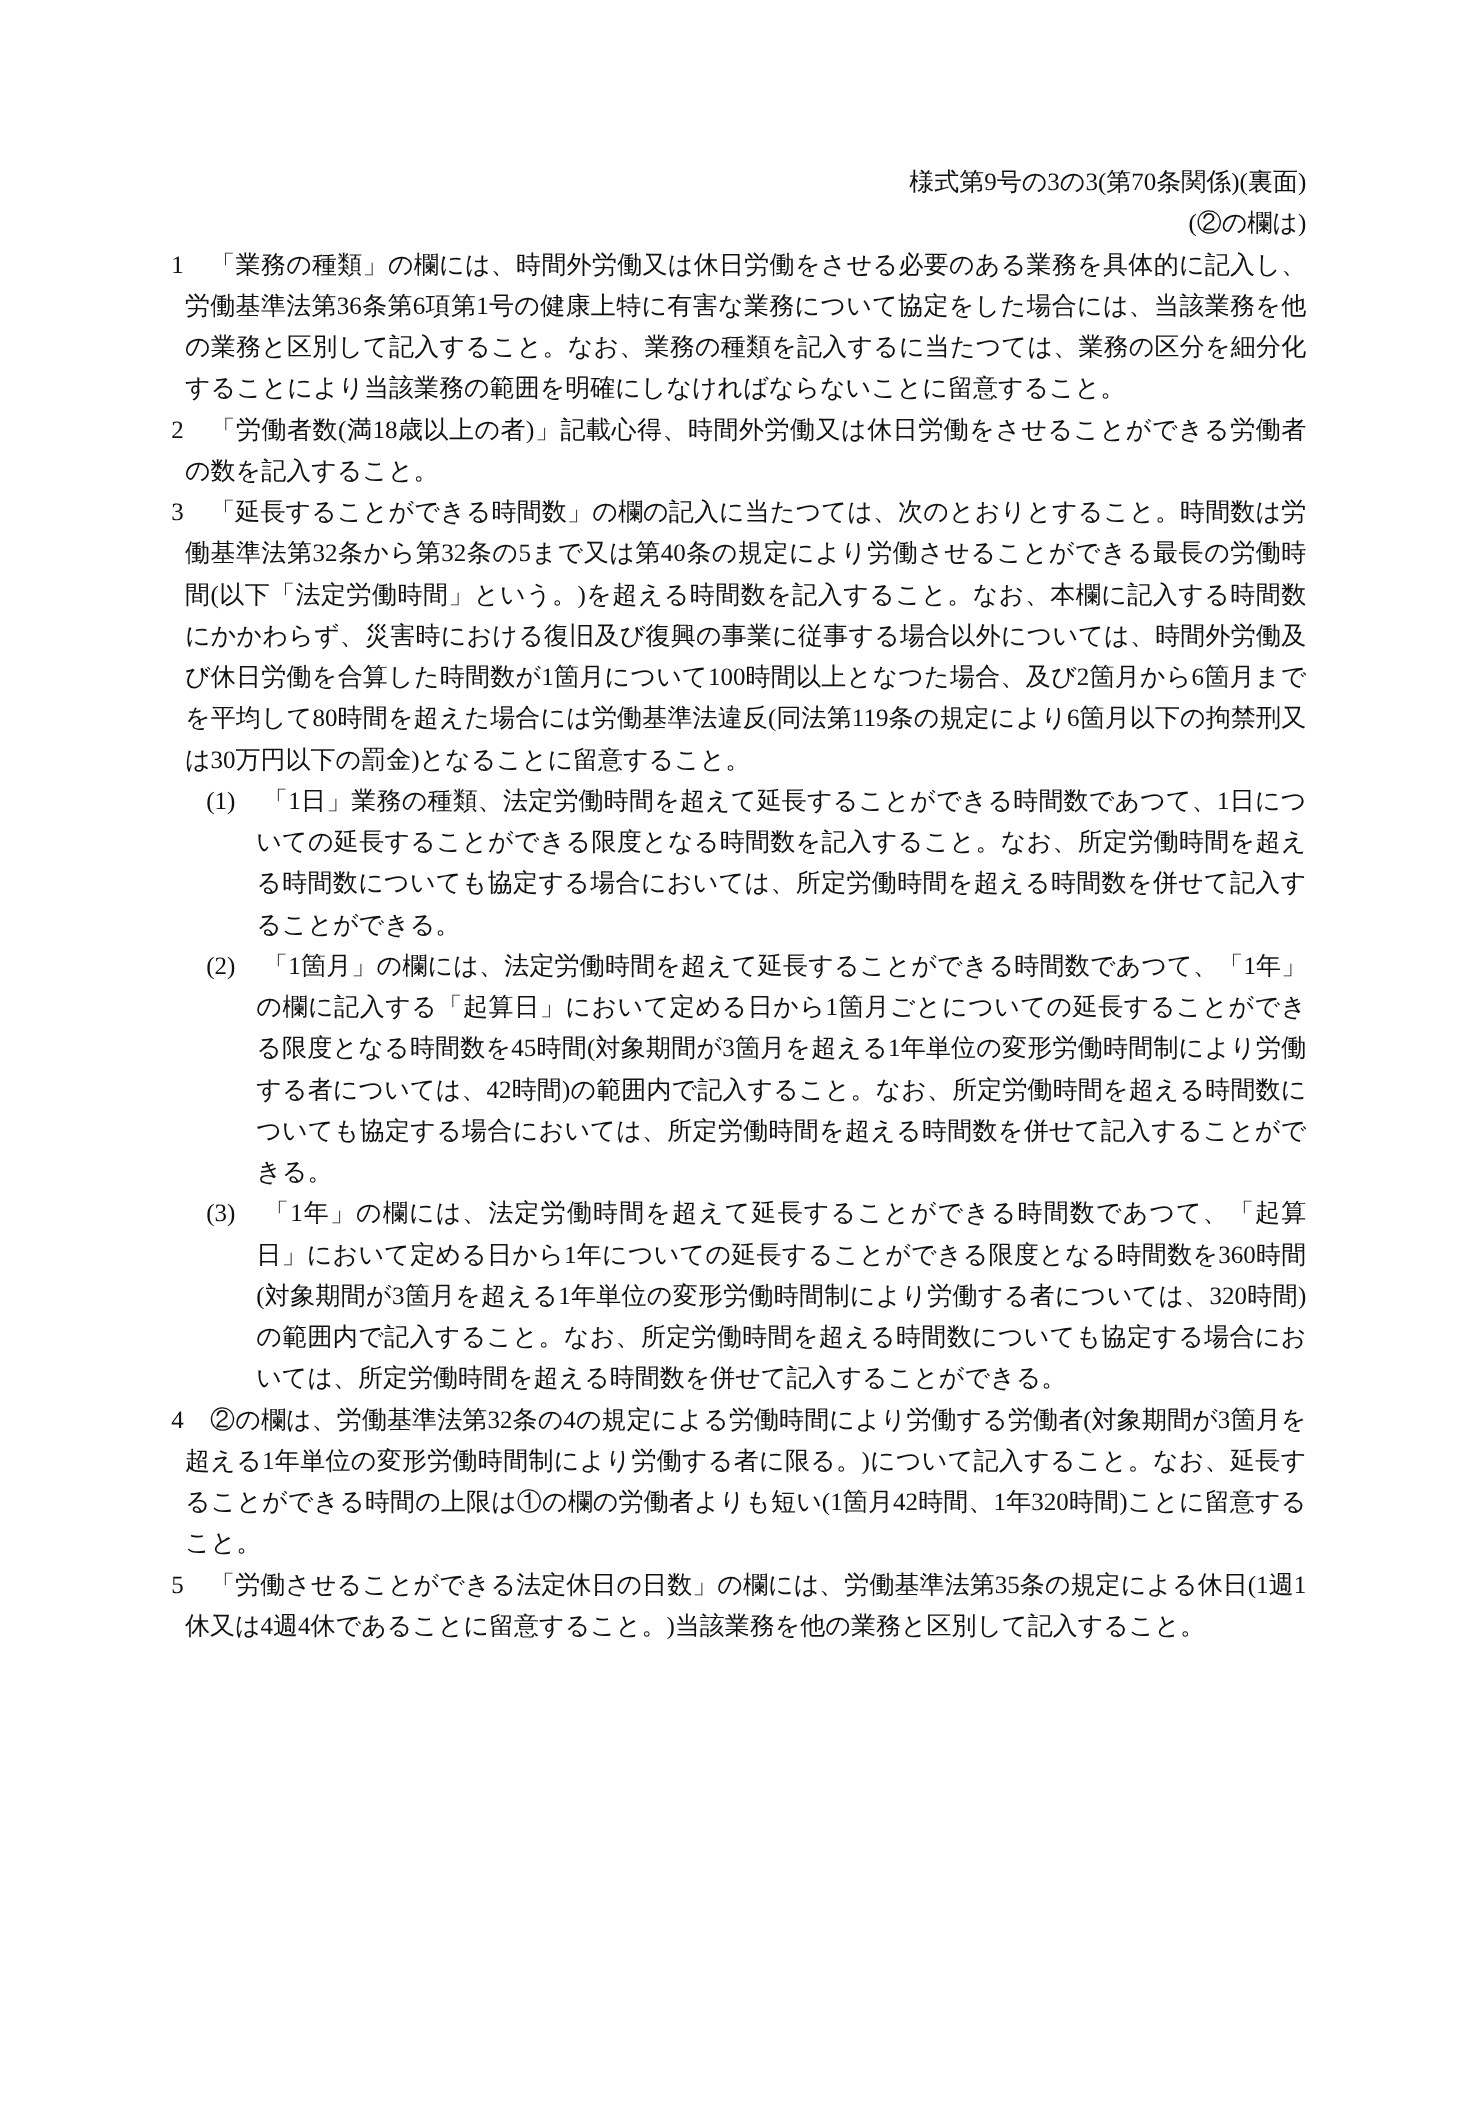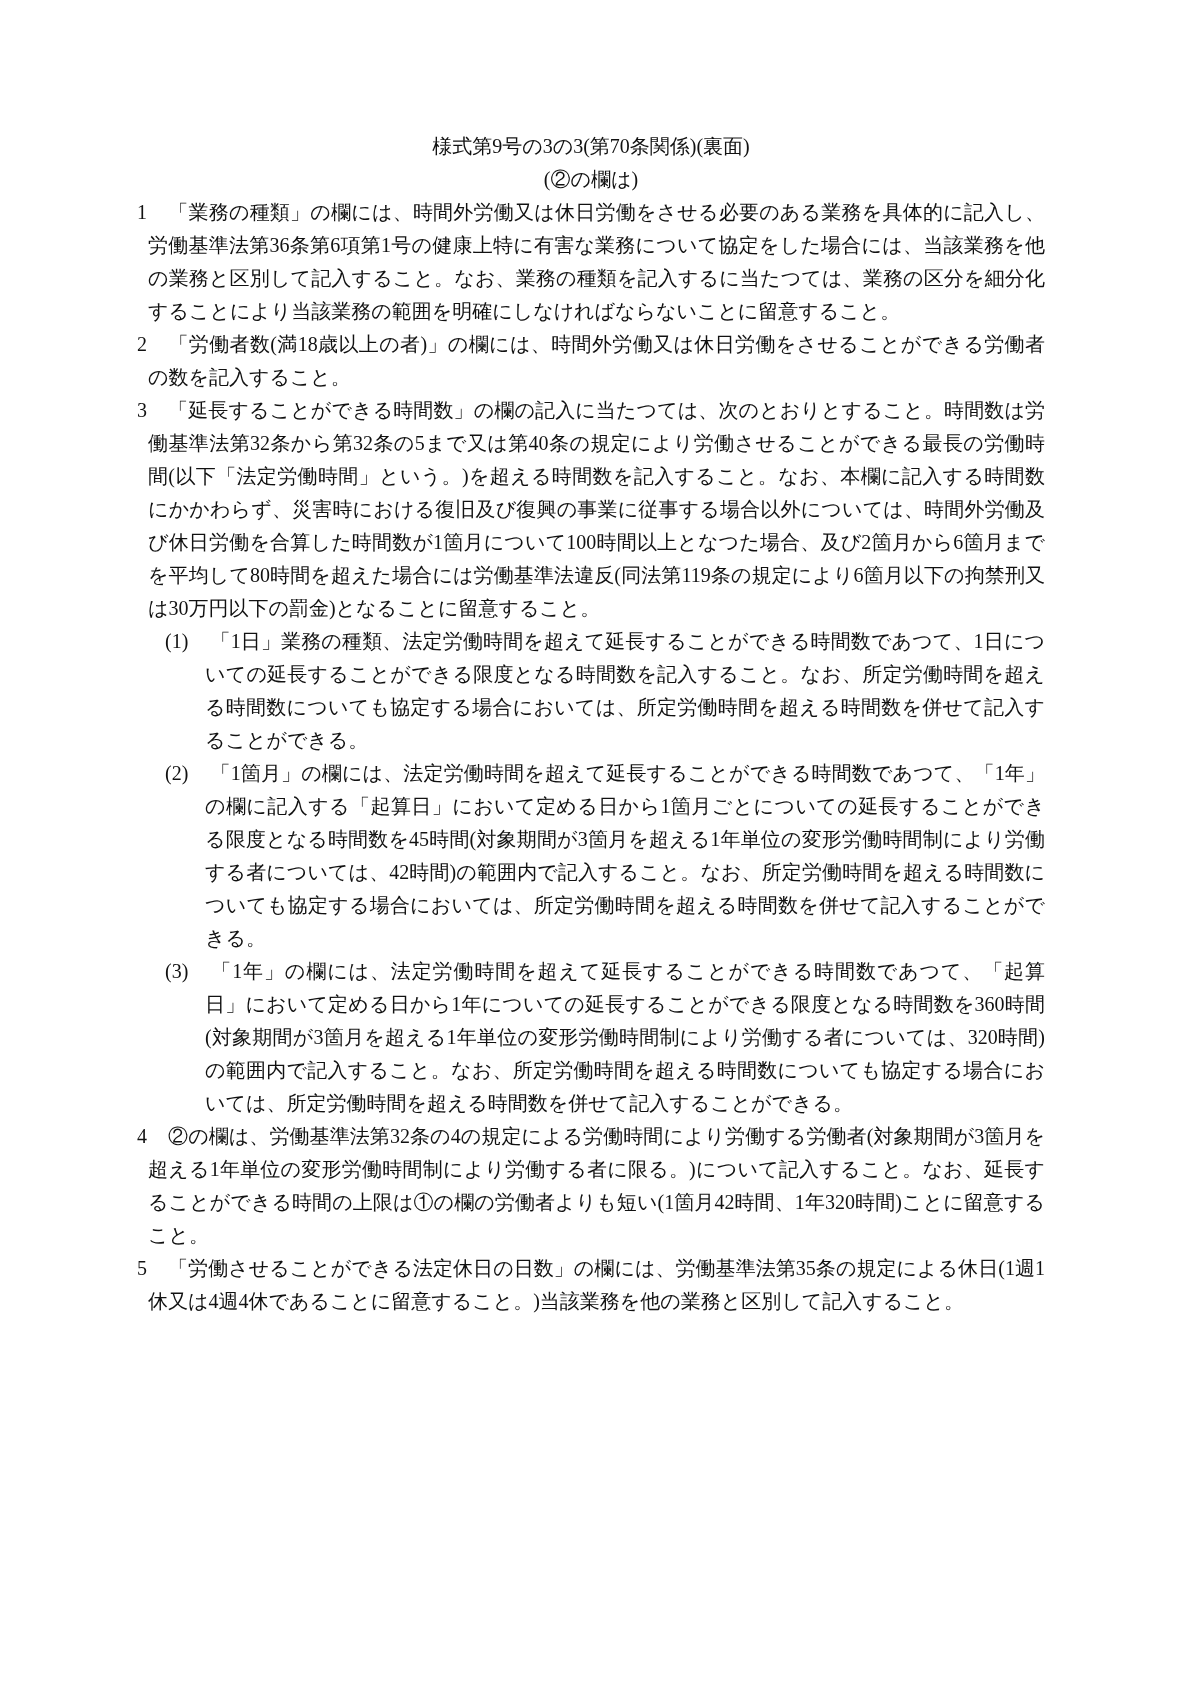--- a/index.html
+++ b/index.html
@@ -11,21 +11,21 @@
     margin: 0 auto;
     background: #ffffff;
     color: #111111;
     font-family: "Liberation Serif", "DejaVu Serif", serif;
     font-size: 20px;
     line-height: 33px;
     padding: 130px 136px 40px 137px;
     overflow: hidden;
   }
   .doc-title, .doc-subtitle {
-    text-align: center;
+    text-align: right;
     white-space: nowrap;
   }
   .item {
     text-align: justify;
     text-justify: inter-ideograph;
     padding-left: 11px;
     text-indent: -11px;
   }
   .item > .num {
     display: inline;
@@ -47,21 +47,21 @@
 <body>
 
 <div class="page">
 
   <div class="doc-title">様式第9号の3の3(第70条関係)(裏面)</div>
 
   <div class="doc-subtitle">(②の欄は)</div>
 
   <div class="item"><span class="num">1</span><span class="txt">「業務の種類」の欄には、時間外労働又は休日労働をさせる必要のある業務を具体的に記入し、労働基準法第36条第6項第1号の健康上特に有害な業務について協定をした場合には、当該業務を他の業務と区別して記入すること。なお、業務の種類を記入するに当たつては、業務の区分を細分化することにより当該業務の範囲を明確にしなければならないことに留意すること。</span></div>
 
-  <div class="item"><span class="num">2</span><span class="txt">「労働者数(満18歳以上の者)」の欄には、時間外労働又は休日労働をさせることができる労働者の数を記入すること。</span></div>
+  <div class="item"><span class="num">2</span><span class="txt">「労働者数(満18歳以上の者)」記載心得、時間外労働又は休日労働をさせることができる労働者の数を記入すること。</span></div>
 
   <div class="item"><span class="num">3</span><span class="txt">「延長することができる時間数」の欄の記入に当たつては、次のとおりとすること。時間数は労働基準法第32条から第32条の5まで又は第40条の規定により労働させることができる最長の労働時間(以下「法定労働時間」という。)を超える時間数を記入すること。なお、本欄に記入する時間数にかかわらず、災害時における復旧及び復興の事業に従事する場合以外については、時間外労働及び休日労働を合算した時間数が1箇月について100時間以上となつた場合、及び2箇月から6箇月までを平均して80時間を超えた場合には労働基準法違反(同法第119条の規定により6箇月以下の拘禁刑又は30万円以下の罰金)となることに留意すること。</span></div>
 
   <div class="subitem"><span class="num">(1)</span><span class="txt">「1日」業務の種類、法定労働時間を超えて延長することができる時間数であつて、1日についての延長することができる限度となる時間数を記入すること。なお、所定労働時間を超える時間数についても協定する場合においては、所定労働時間を超える時間数を併せて記入することができる。</span></div>
 
   <div class="subitem"><span class="num">(2)</span><span class="txt">「1箇月」の欄には、法定労働時間を超えて延長することができる時間数であつて、「1年」の欄に記入する「起算日」において定める日から1箇月ごとについての延長することができる限度となる時間数を45時間(対象期間が3箇月を超える1年単位の変形労働時間制により労働する者については、42時間)の範囲内で記入すること。なお、所定労働時間を超える時間数についても協定する場合においては、所定労働時間を超える時間数を併せて記入することができる。</span></div>
 
   <div class="subitem"><span class="num">(3)</span><span class="txt">「1年」の欄には、法定労働時間を超えて延長することができる時間数であつて、「起算日」において定める日から1年についての延長することができる限度となる時間数を360時間(対象期間が3箇月を超える1年単位の変形労働時間制により労働する者については、320時間)の範囲内で記入すること。なお、所定労働時間を超える時間数についても協定する場合においては、所定労働時間を超える時間数を併せて記入することができる。</span></div>
 
   <div class="item"><span class="num">4</span><span class="txt">②の欄は、労働基準法第32条の4の規定による労働時間により労働する労働者(対象期間が3箇月を超える1年単位の変形労働時間制により労働する者に限る。)について記入すること。なお、延長することができる時間の上限は①の欄の労働者よりも短い(1箇月42時間、1年320時間)ことに留意すること。</span></div>

